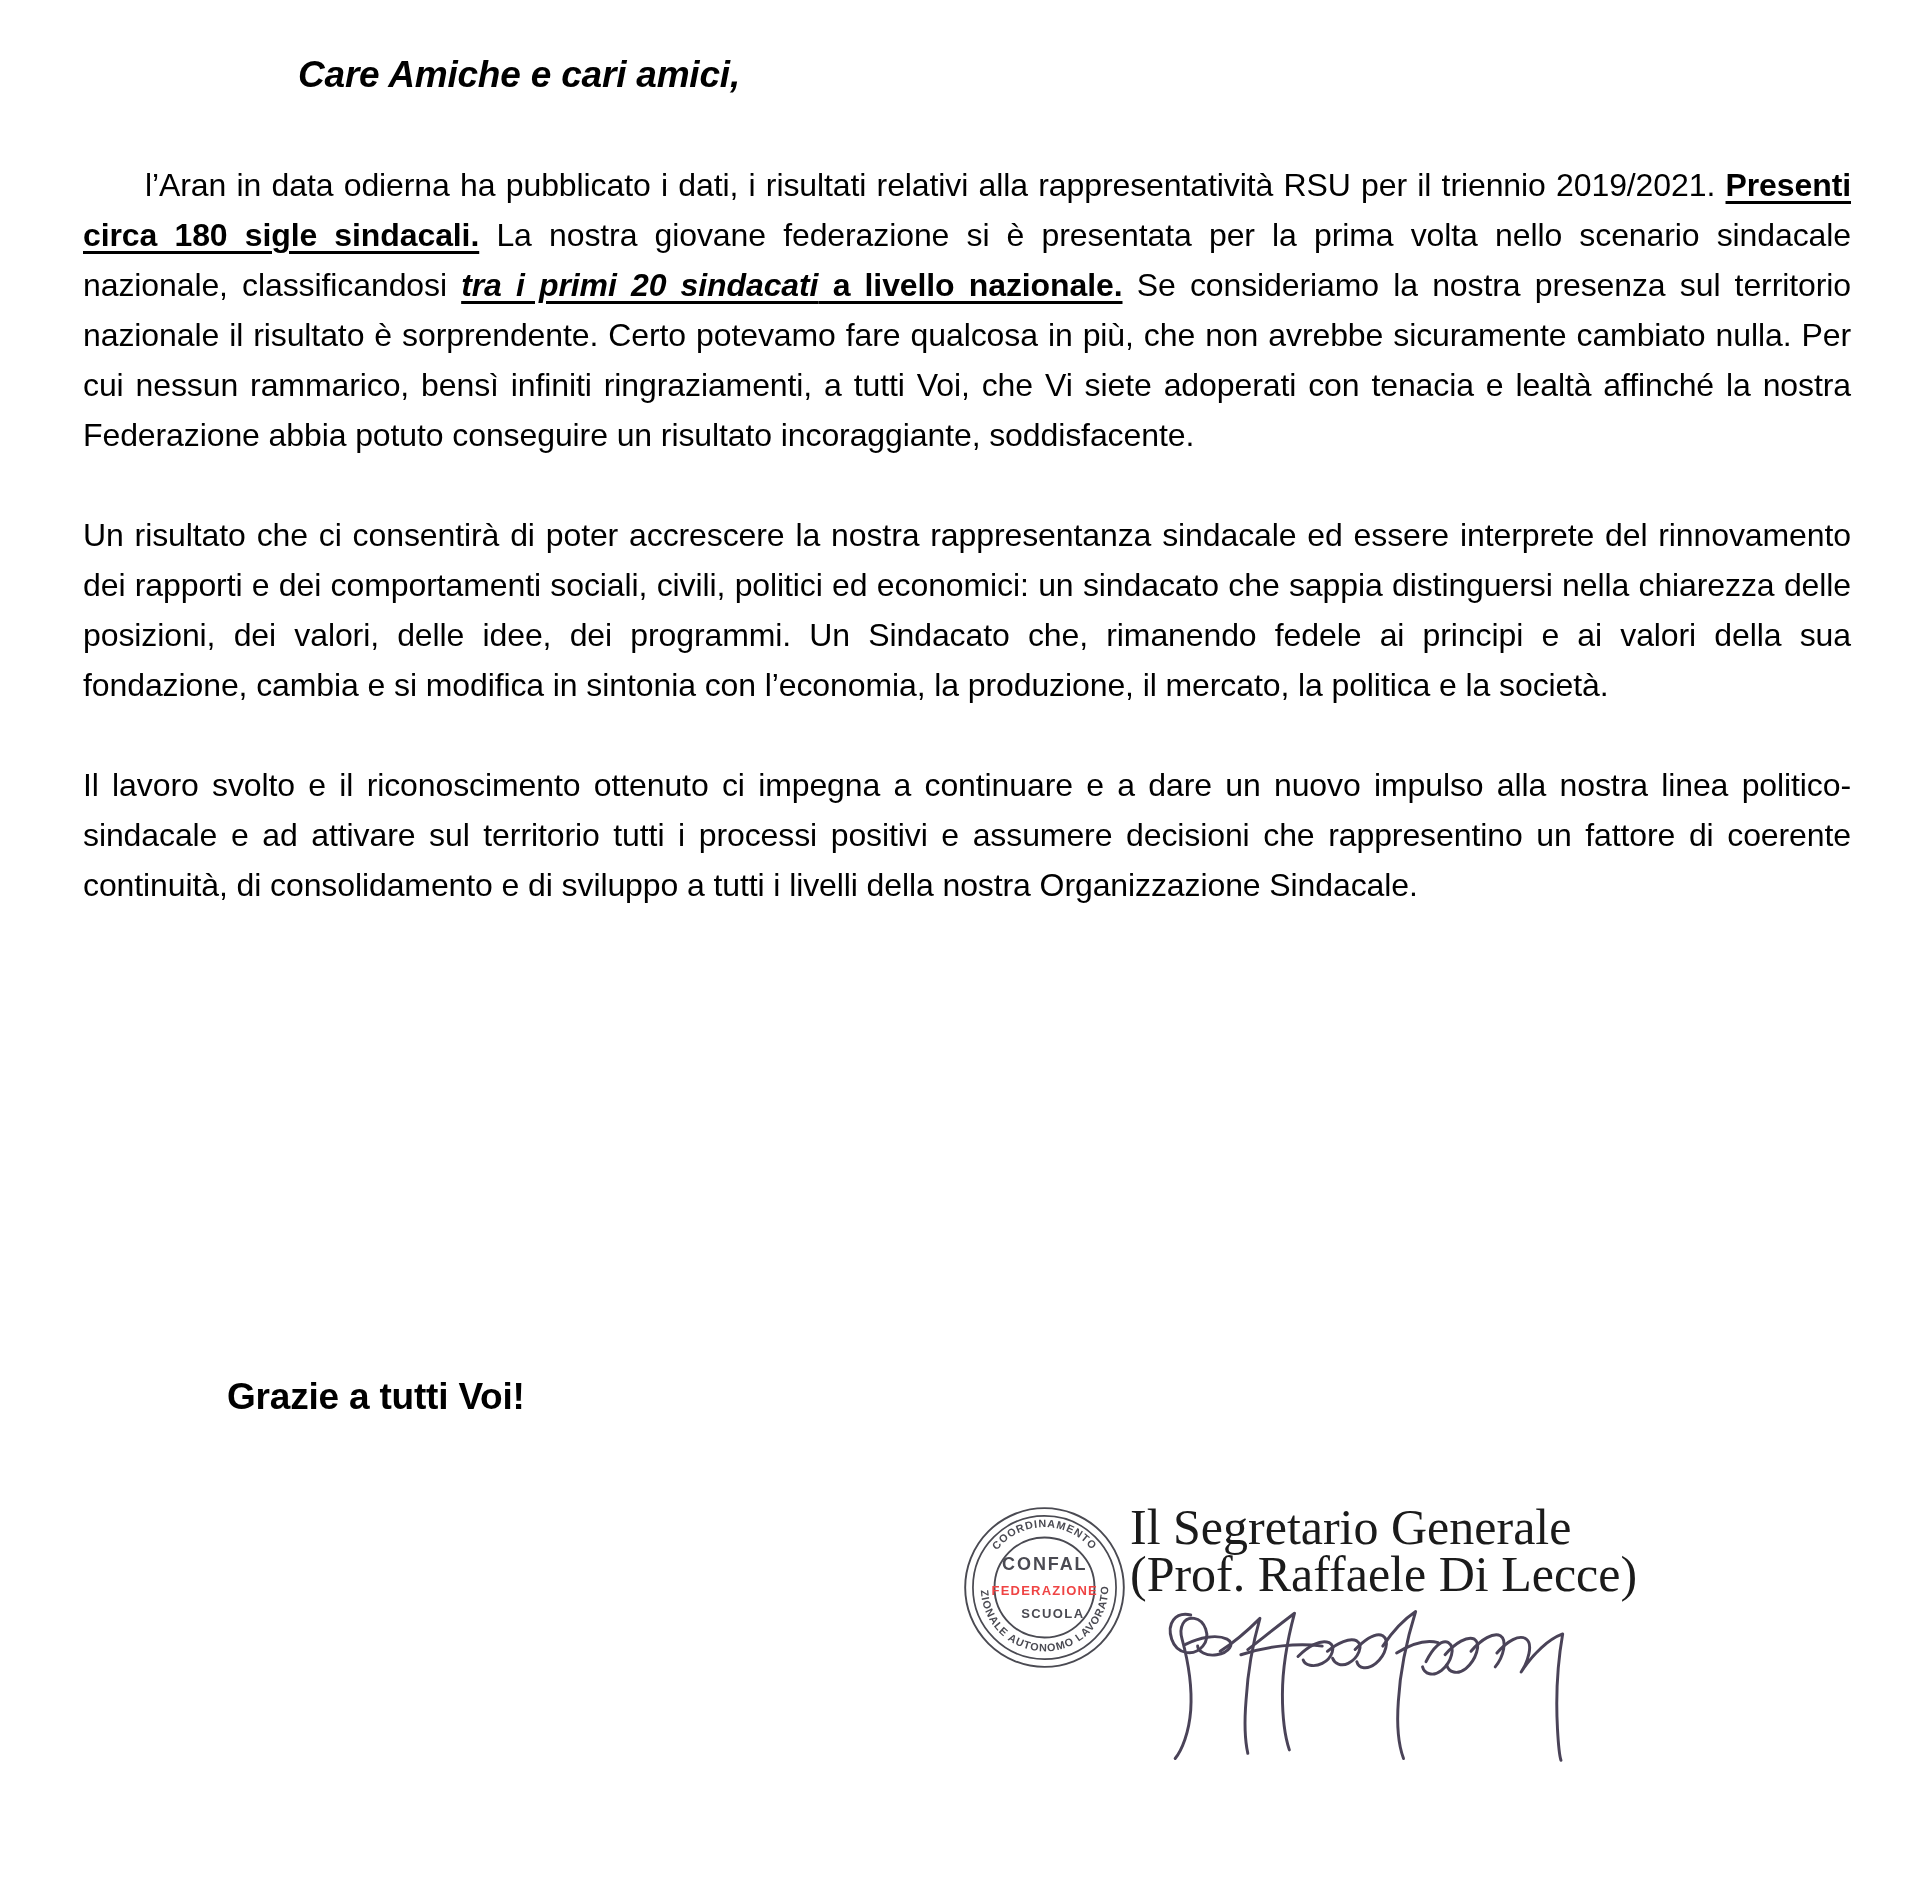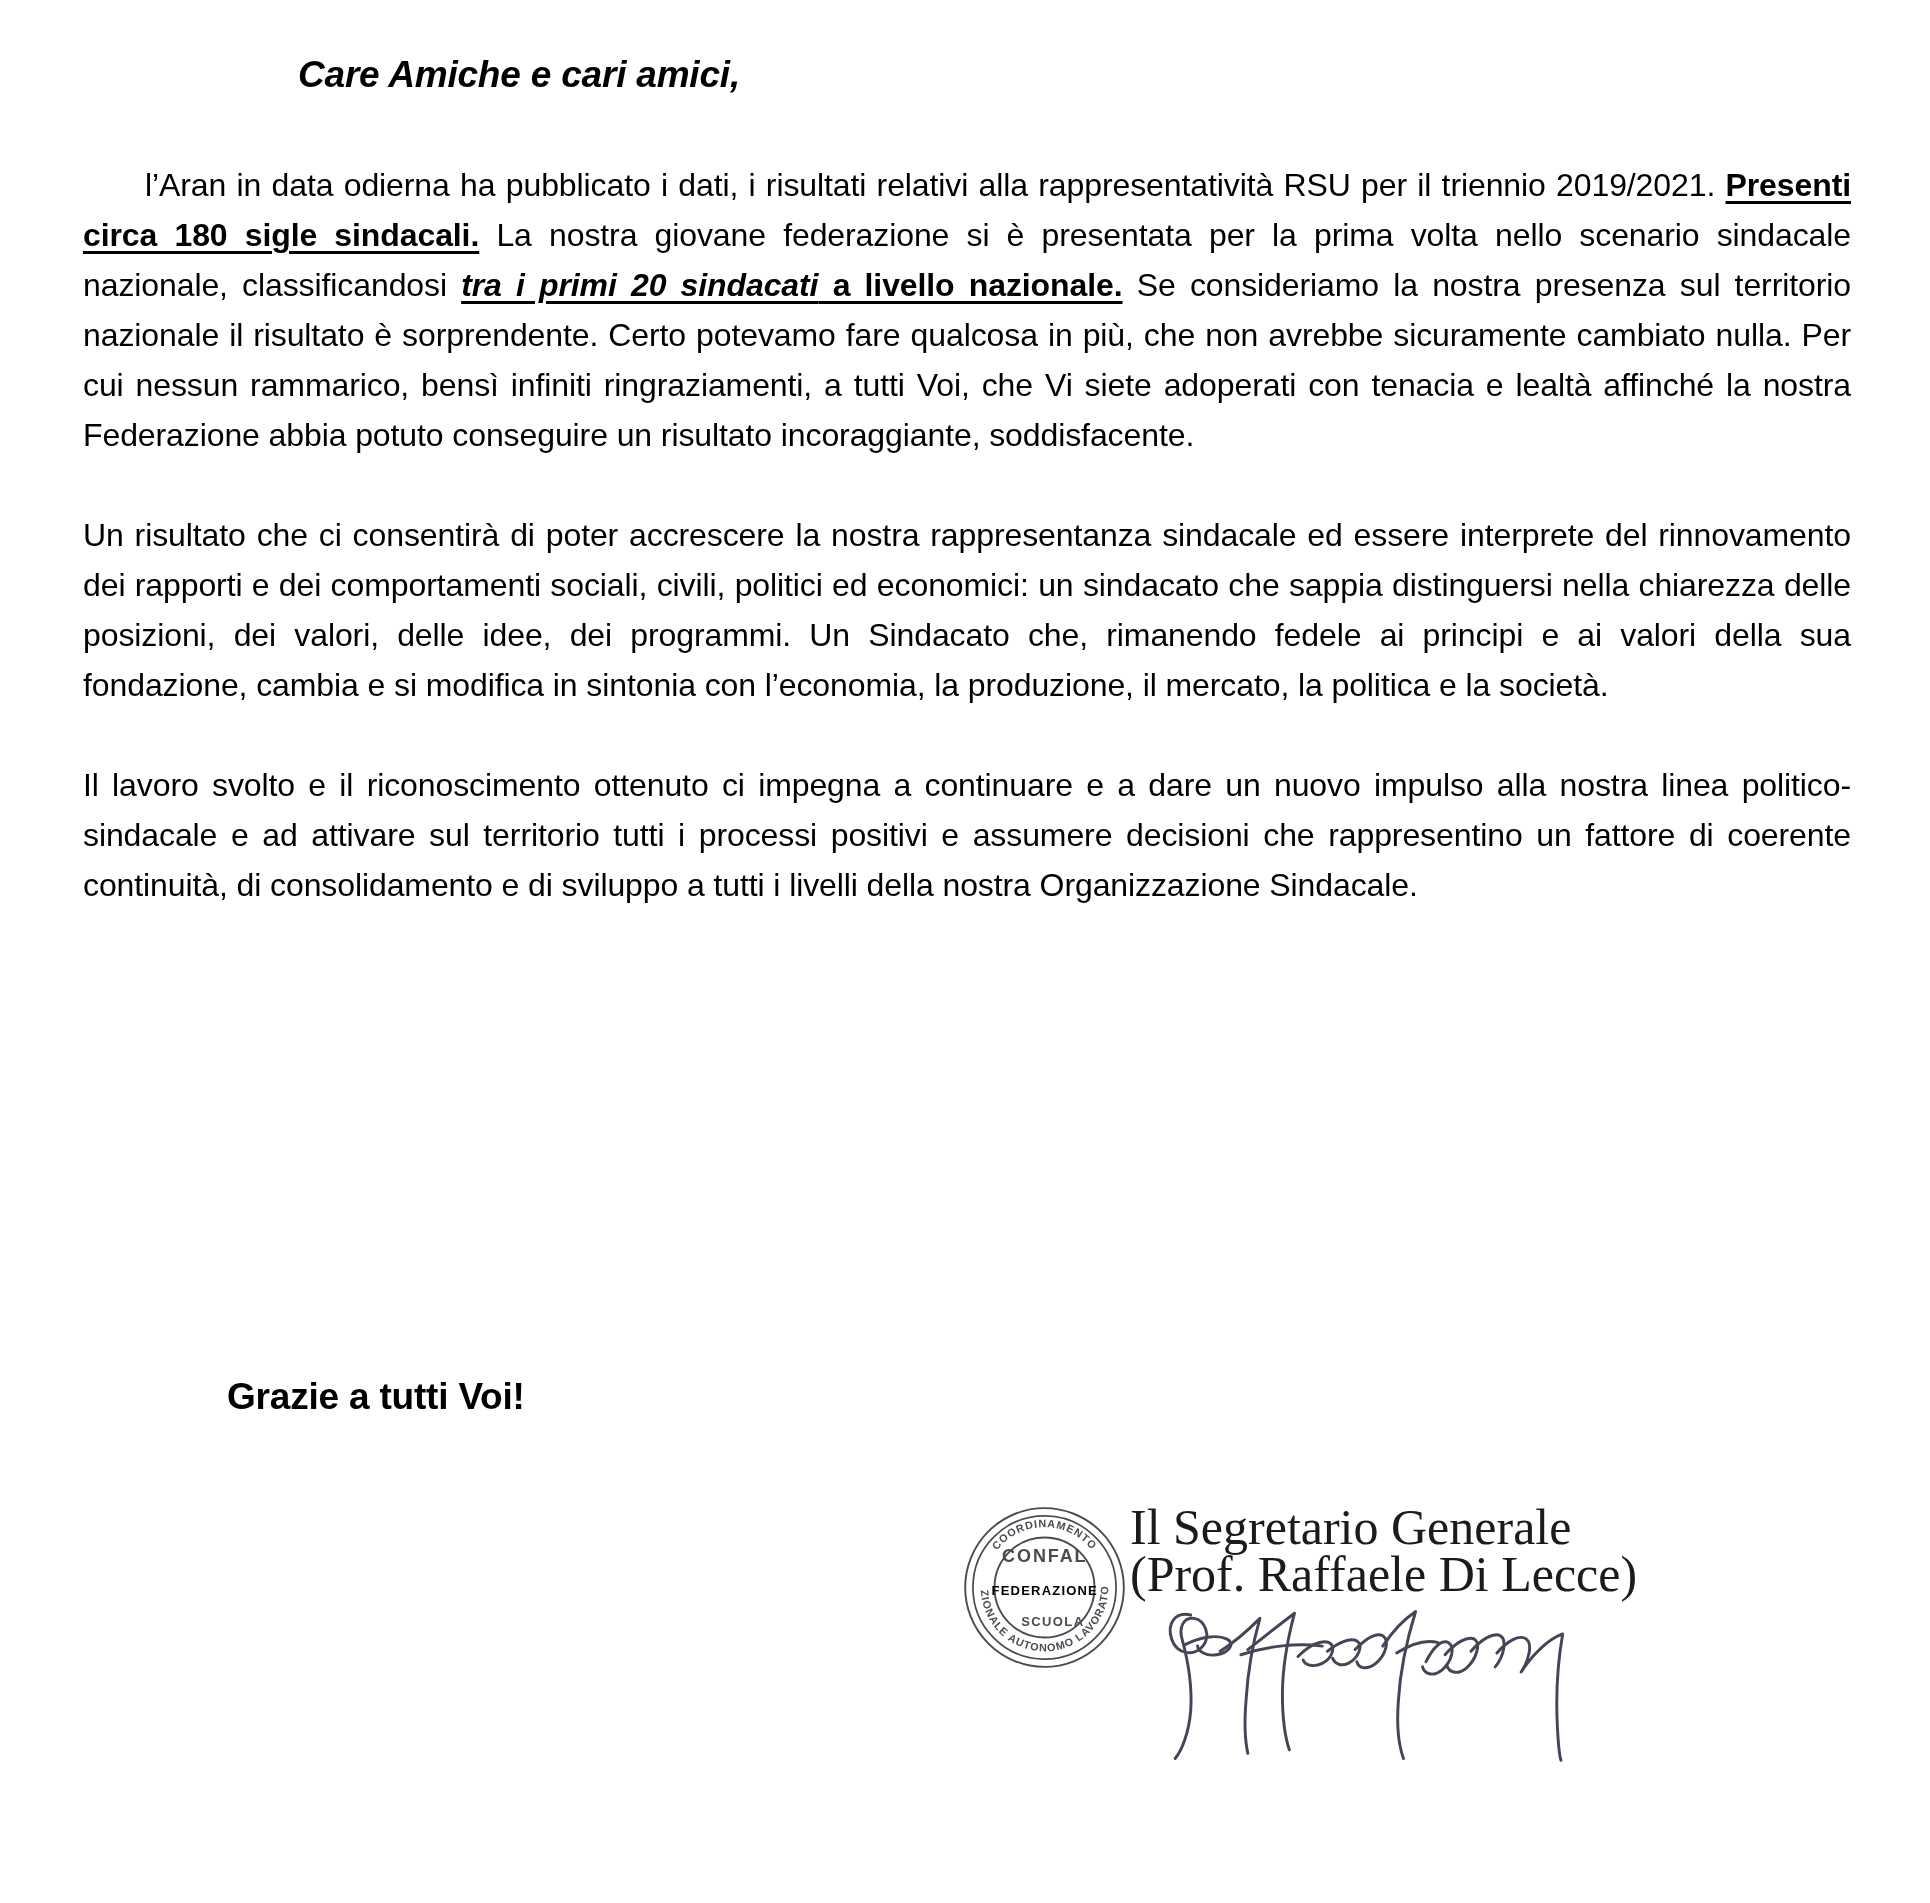--- a/index.html
+++ b/index.html
@@ -96,34 +96,34 @@
   .stamp svg { display: block; width: 169px; height: 169px; }
 
   .stamp-core {
     position: absolute;
     left: 0; top: 0;
     width: 169px; height: 169px;
     display: flex;
     flex-direction: column;
     align-items: center;
     justify-content: center;
-    gap: 16px;
+    gap: 8px;
     pointer-events: none;
   }
   .stamp-l1 {
     font-size: 18px;
     font-weight: bold;
     letter-spacing: 1.9px;
     color: #4a4a52;
   }
   .stamp-l2 {
     font-size: 13px;
     font-weight: bold;
     letter-spacing: 1.2px;
-    color: #000000;
+    color: #ef4444;
   }
   .stamp-l3 {
     font-size: 13px;
     font-weight: bold;
     letter-spacing: 1.4px;
     color: #4a4a52;
     margin-left: 16px;
   }
 
   

